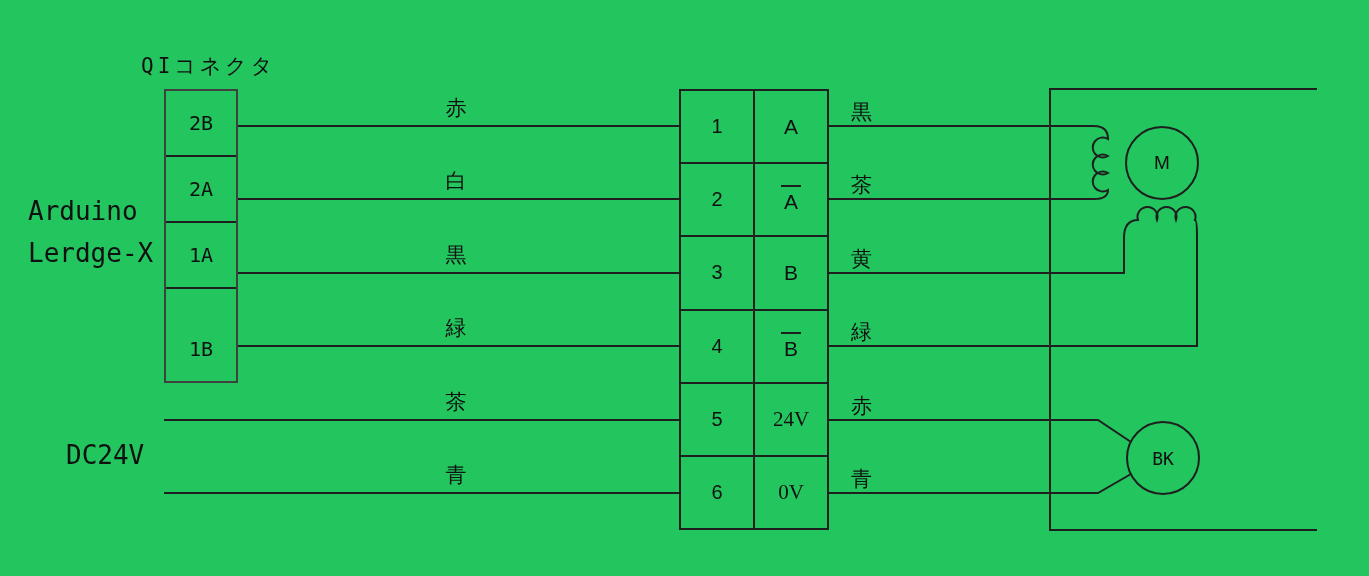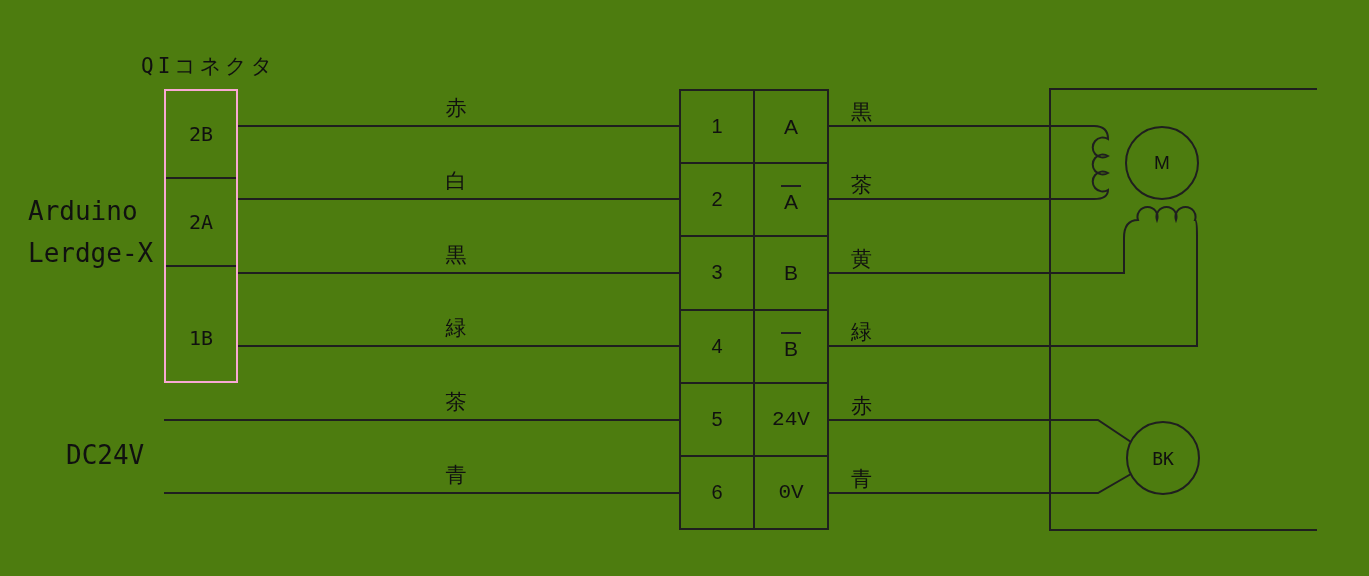--- a/index.html
+++ b/index.html
@@ -1,38 +1,38 @@
 <!DOCTYPE html>
 <html><head>
 <meta charset="utf-8">
 <style>
   html,body{margin:0;padding:0;background:#ffffff;}
   .stage{
     position:relative;
     width:1369px;height:576px;
-    background:#4d7c0f;
+    background:#22c55e;
     font-family:"DejaVu Sans Mono","Liberation Mono",monospace;
     color:#101010;
     overflow:hidden;
   }
   .abs{position:absolute;}
   svg.wires{position:absolute;left:0;top:0;width:1369px;height:576px;}
   svg.wires path, svg.wires circle{stroke:#1f1f1f;stroke-width:2;fill:none;}
 
   .title{
     font-size:21px;letter-spacing:4px;white-space:nowrap;
     font-family:"DejaVu Sans Mono","Liberation Mono",monospace,sans-serif;
   }
   .title.cyl{letter-spacing:7px;}
   .devlabel{font-size:26px;white-space:nowrap;}
 
   
   .qi-box{
     left:164px;top:89px;width:74px;height:294px;
-    border:2px solid #f9a8d4;box-sizing:border-box;
+    border:2px solid #404040;box-sizing:border-box;
     display:flex;flex-direction:column;
   }
   .qi-row{
     flex:1;display:flex;align-items:center;justify-content:center;
     border-bottom:2px solid #1f1f1f;font-size:20px;
   }
   .qi-row:last-child{border-bottom:none;margin-top:28px;}
 
   
   .tblock{
@@ -46,21 +46,21 @@
     flex:1;display:flex;align-items:center;justify-content:center;
     font-size:20px;
   }
   .tcell.pin{
     border-right:2px solid #1f1f1f;
     font-family:"Liberation Sans","DejaVu Sans",sans-serif;
   }
   .sig{display:flex;flex-direction:column;align-items:center;
     font-family:"Liberation Sans","DejaVu Sans",sans-serif;font-size:21px;}
   .sig .obar{width:20px;height:2px;background:#1f1f1f;margin-bottom:3px;}
-  .sig.mono{font-family:Liberation Mono, monospace;font-size:21px;}
+  .sig.mono{font-family:Liberation Serif, serif;font-size:21px;}
 
   
   .wlabel{
     font-size:21px;white-space:nowrap;
     font-family:"Liberation Sans","DejaVu Sans",sans-serif;
   }
   .wlabel.left{width:52px;text-align:center;}
 
   .circlabel{
     display:flex;align-items:center;justify-content:center;
@@ -104,20 +104,23 @@
   <div class="abs devlabel" style="left:28px;top:196px;">Arduino</div>
   <div class="abs devlabel" style="left:28px;top:238px;">Lerdge-X</div>
   <div class="abs devlabel" style="left:66px;top:440px;">DC24V</div>
 
   <div class="abs qi-box">
     <div class="qi-row">
         <span>2B</span>
       </div>
     <div class="qi-row">
         <span>2A</span>
+      </div>
+    <div class="qi-row">
+        <span>1A</span>
       </div>
     <div class="qi-row">
         <span>1B</span>
       </div>
   </div>
 
   <div class="abs tblock">
     <div class="trow">
       <div class="tcell pin">1</div>
       <div class="tcell">

